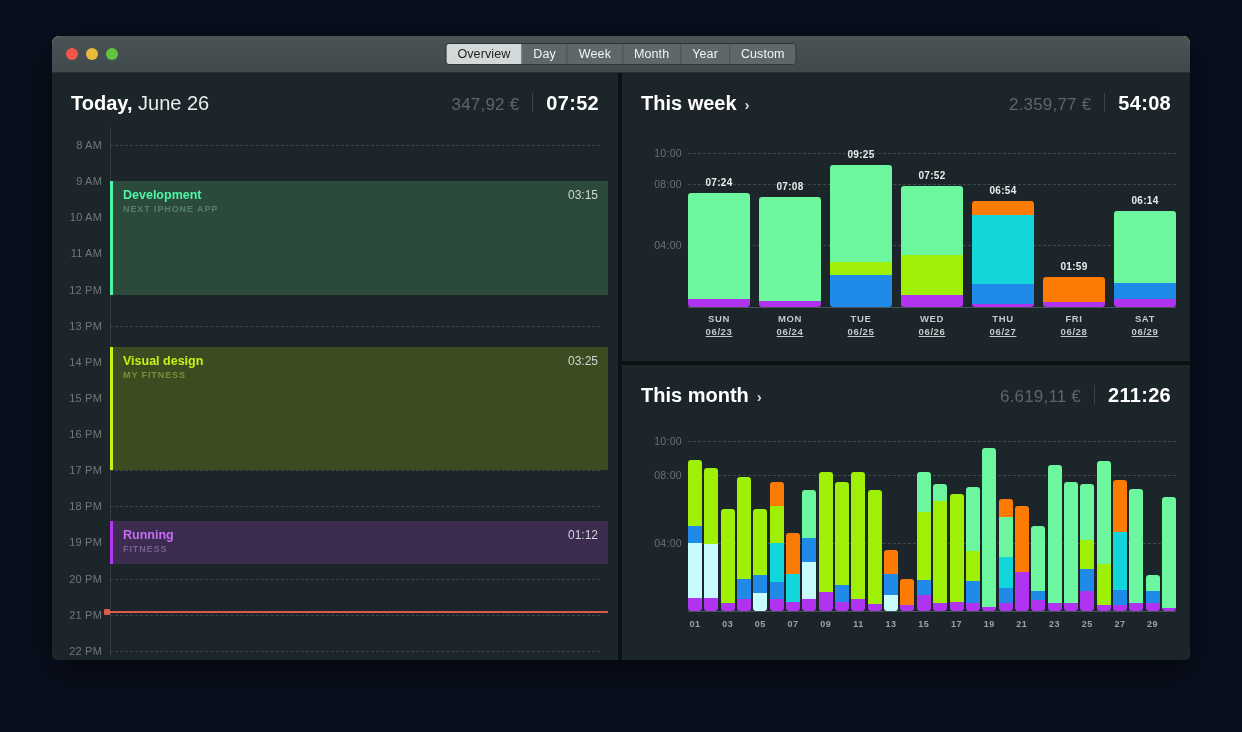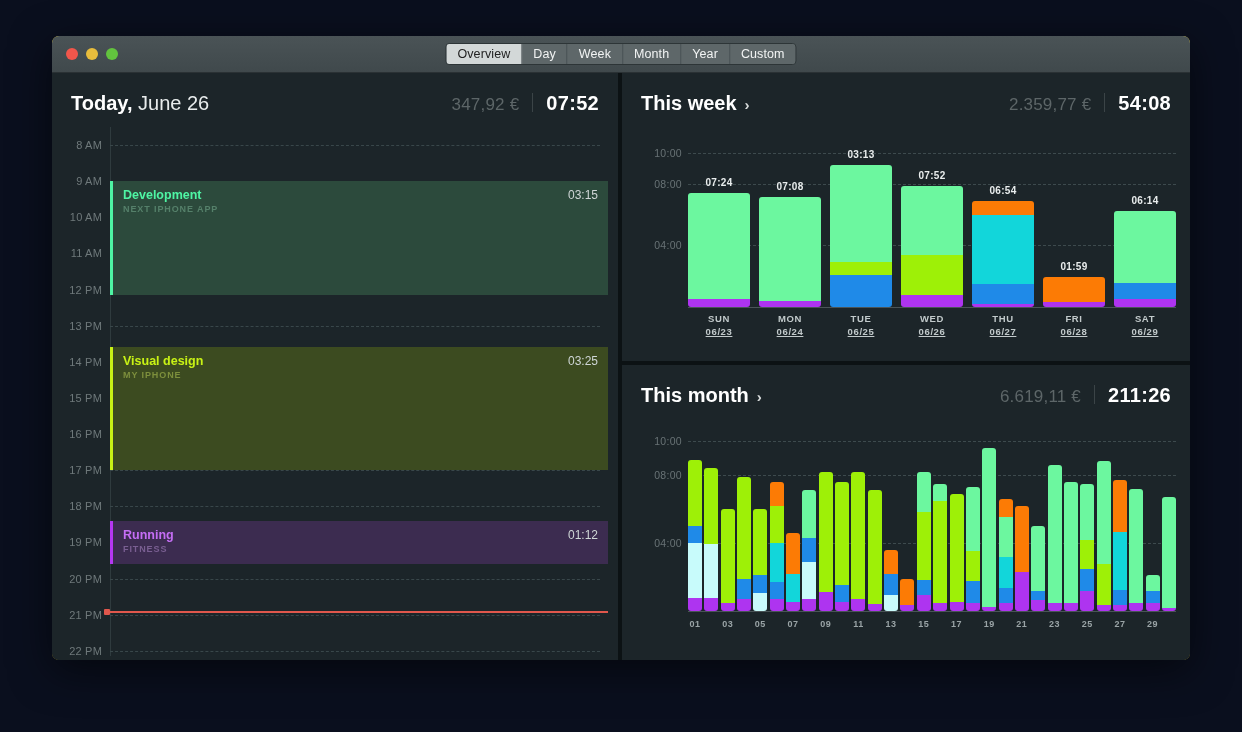--- a/index.html
+++ b/index.html
@@ -332,21 +332,21 @@
                 <div class="event-title" style="color: rgb(78, 245, 164);">Development</div>
                 <div class="event-dur">03:15</div>
               </div>
               <div class="event-sub" style="color: rgb(85, 128, 106);">NEXT IPHONE APP</div>
             </div>
             <div class="event" style="top: 220.347px; height: 122.853px; background: rgb(60, 75, 32); border-left-color: rgb(200, 242, 21);">
               <div class="event-row">
                 <div class="event-title" style="color: rgb(200, 242, 21);">Visual design</div>
                 <div class="event-dur">03:25</div>
               </div>
-              <div class="event-sub" style="color: rgb(125, 143, 60);">MY IPHONE</div>
+              <div class="event-sub" style="color: rgb(125, 143, 60);">MY FITNESS</div>
             </div>
             <div class="event" style="top: 393.787px; height: 43.36px; background: rgb(60, 44, 80); border-left-color: rgb(181, 55, 242);">
               <div class="event-row">
                 <div class="event-title" style="color: rgb(197, 110, 245);">Running</div>
                 <div class="event-dur">01:12</div>
               </div>
               <div class="event-sub" style="color: rgb(122, 95, 146);">FITNESS</div>
             </div>
           </div>
         <div id="nowline" style="top: 484.12px; background: rgb(224, 87, 76);">
@@ -388,21 +388,21 @@
                   <div class="seg-part" style="height: 103.334px; background: rgb(108, 247, 159);"></div>
                 </div>
                 <div class="bar-label" style="bottom: 114.802px;">07:08</div>
               </div>
               <div class="barwrap" style="width: 62px;">
                 <div class="bar">
                   <div class="seg-part" style="height: 31.57px; background: rgb(31, 138, 232);"></div>
                   <div class="seg-part" style="height: 13.09px; background: rgb(158, 240, 7);"></div>
                   <div class="seg-part" style="height: 97.328px; background: rgb(108, 247, 159);"></div>
                 </div>
-                <div class="bar-label" style="bottom: 146.988px;">03:13</div>
+                <div class="bar-label" style="bottom: 146.988px;">09:25</div>
               </div>
               <div class="barwrap" style="width: 62px;">
                 <div class="bar">
                   <div class="seg-part" style="height: 11.55px; background: rgb(174, 52, 240);"></div>
                   <div class="seg-part" style="height: 40.04px; background: rgb(158, 240, 7);"></div>
                   <div class="seg-part" style="height: 69.608px; background: rgb(108, 247, 159);"></div>
                 </div>
                 <div class="bar-label" style="bottom: 126.198px;">07:52</div>
               </div>
               <div class="barwrap" style="width: 62px;">

